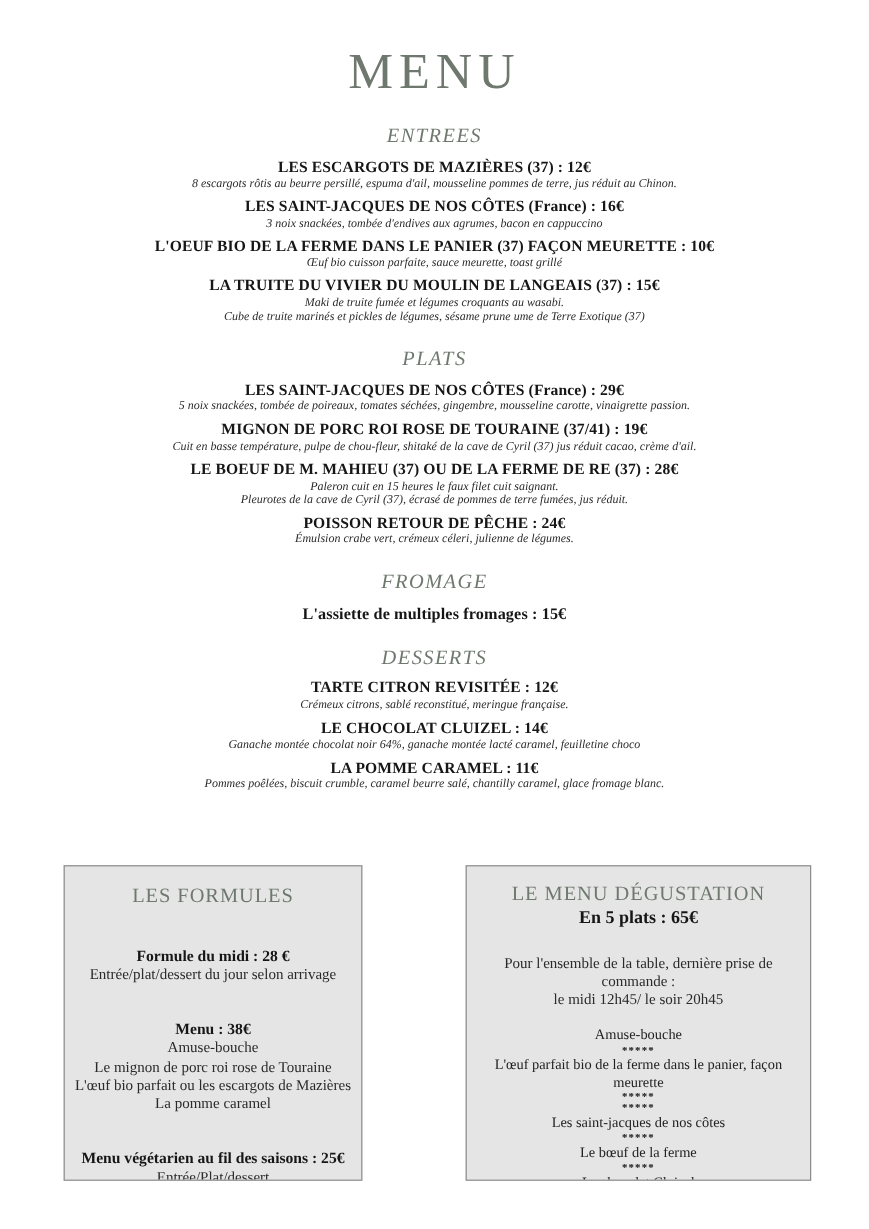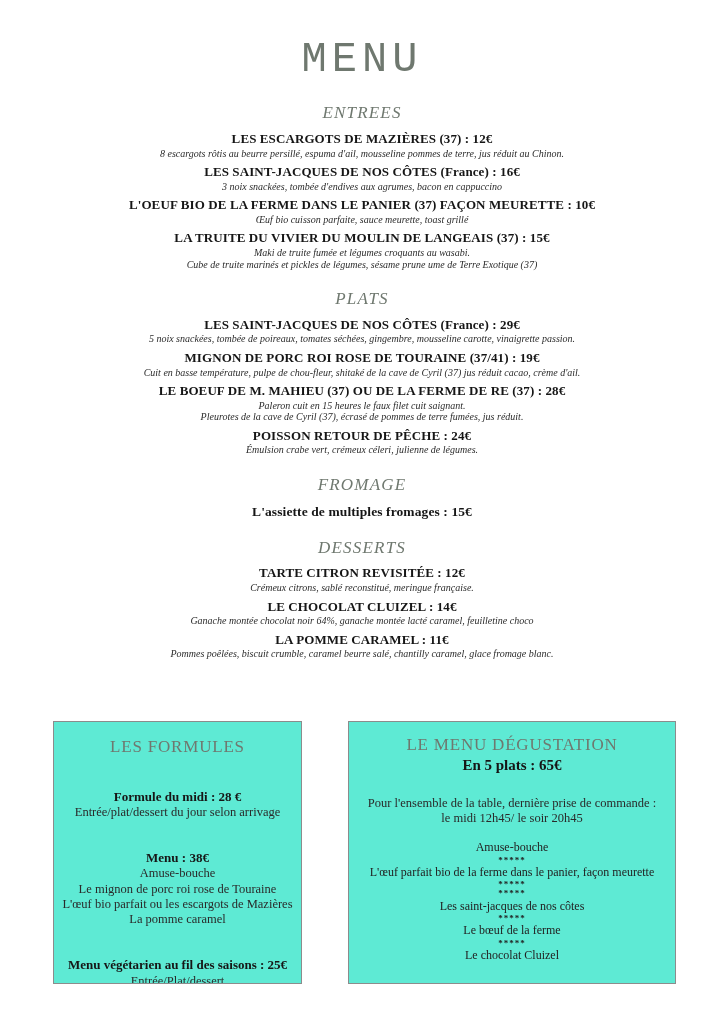--- a/index.html
+++ b/index.html
@@ -5,21 +5,21 @@
   html, body { margin: 0; padding: 0; background: #ffffff; }
   body {
     width: 724px; height: 1024px; overflow: hidden;
     font-family: "Liberation Serif", serif;
     color: #1f1f1f;
     position: relative;
   }
   .page { width: 724px; height: 1024px; text-align: center; }
 
   .menu-title {
-    font-family: Liberation Mono, monospace;
+    font-family: Liberation Serif, serif;
     font-weight: normal;
     font-size: 42px;
     letter-spacing: 5px;
     color: #6f786f;
     margin: 36px 0 0 0;
     line-height: 1.15;
   }
 
   .section-header {
     font-family: "Liberation Serif", serif;
@@ -56,25 +56,25 @@
     width: 724px; height: 263px;
     box-sizing: border-box;
     padding: 0 48px 0 53px;
     display: flex;
     justify-content: space-between;
   }
   .box {
     border: 1.5px solid #8c8c8c;
     box-sizing: border-box;
     height: 263px;
-    background: #5eead4;
+    background: #e5e5e5;
     overflow: hidden;
   }
   .box-formules { width: 249px; padding: 0 8px; }
-  .box-degustation { width: 328px; padding: 0 8px; }
+  .box-degustation { width: 288px; padding: 0 8px; }
 
   .box-title {
     font-weight: normal;
     font-size: 17px;
     letter-spacing: 0.8px;
     color: #6f786f;
     margin: 15px 0 0 0;
     line-height: 1.15;
   }
   .box-degustation .box-title { margin-top: 13px; }

